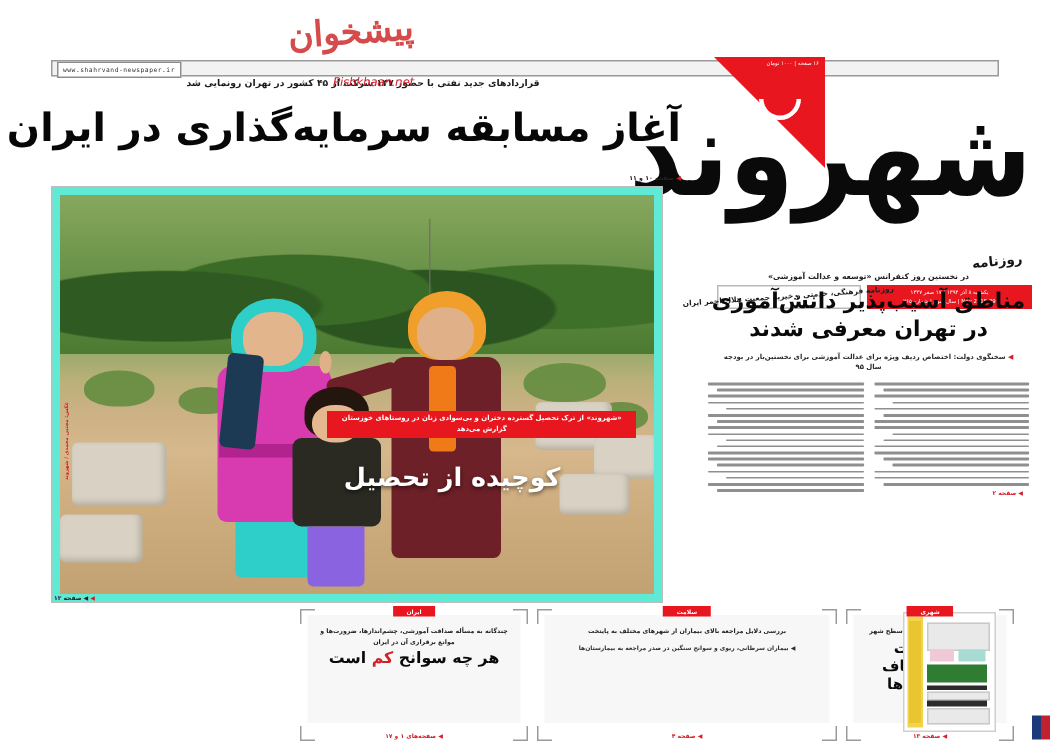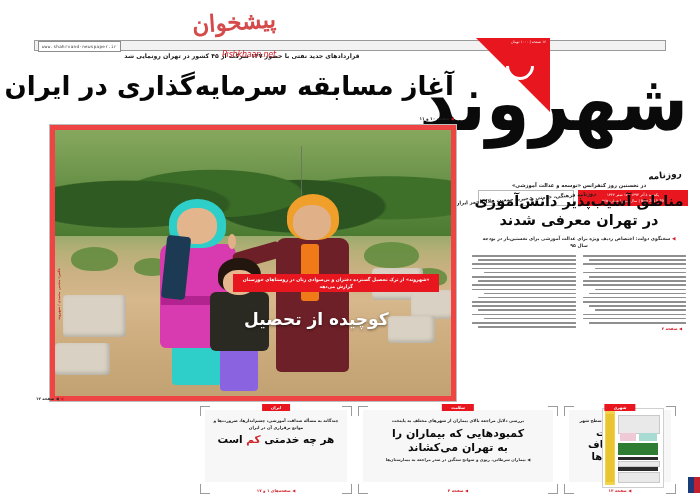--- a/index.html
+++ b/index.html
@@ -169,22 +169,22 @@
     text-align:right;padding-right:4px;
   }
 
   
   .photo-ref{
     position:absolute;right:246px;top:116px;
     font-size:4.2px;color:#222;font-weight:bold;
   }
   .photo-ref .pg{color:#d0202a;}
   .photo-frame{
-    position:absolute;left:49px;top:124px;width:408px;height:278px;
-    border:1px solid #bdbdbd;background:#ef4444;
+    position:absolute;left:34px;top:124px;width:408px;height:278px;
+    border:1px solid #bdbdbd;background:#5eead4;
     box-sizing:border-box;padding:5px;
   }
   .photo{
     position:relative;width:100%;height:100%;
     overflow:hidden;
     background:
       
       linear-gradient(#bcd3a0 0%,#9dbb7d 6%,#6f9a4c 12%,#4d7a33 20%,#3f6a2c 26%,#6b8b4a 32%,#93a96a 38%,#b8b078 46%,#cbb184 54%,#d6b88c 64%,#cfae81 76%,#c8a878 88%,#c2a272 100%);
     }
   
@@ -525,43 +525,39 @@
     <div class="teaser w2">
       <div class="t-brackets">
           <i class="tl"></i>
           <i class="tr"></i>
           <i class="bl"></i>
           <i class="br"></i>
         </div>
       <div class="t-tag">سلامت</div>
       <div class="t-inner">
         <div class="t-kicker">بررسی دلایل مراجعه بالای بیماران از شهرهای مختلف به پایتخت</div>
-        <div class="t-title">
-          <div>کمبودهایی که بیماران را</div>
-          <div>به تهران می‌کشاند</div>
-        </div>
         <div class="t-sub">◀ بیماران سرطانی، ریوی و سوانح سنگین در صدر مراجعه به بیمارستان‌ها</div>
       </div>
       <div class="t-page">◀ صفحه ۴</div>
     </div>
 
 
     <div class="teaser w4">
       <div class="t-brackets">
           <i class="tl"></i>
           <i class="tr"></i>
           <i class="bl"></i>
           <i class="br"></i>
         </div>
       <div class="t-tag">ایران</div>
       <div class="t-inner">
         <div class="t-kicker">چندگانه به مسأله صداقت آموزشی، چشم‌اندازها، ضرورت‌ها و موانع برقراری آن در ایران</div>
         <div class="t-title" style="font-size:10.5px;line-height:13px;">
           <div>
-            <span>هر چه خدمتی</span>
+            <span>هر چه سوانح</span>
             <span class="hl">کم</span>
             <span>است</span>
           </div>
         </div>
       </div>
       <div class="t-page">◀ صفحه‌های ۱ و ۱۷</div>
     </div>
 
   </div>
 

